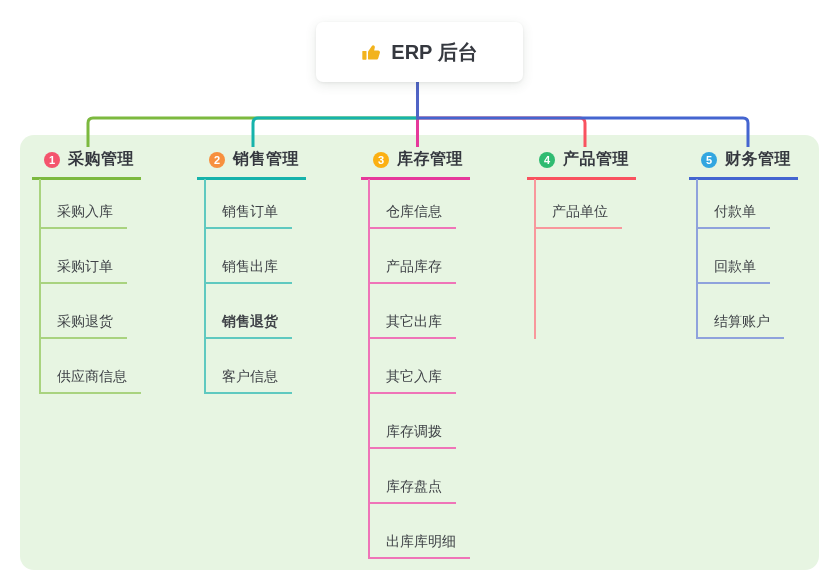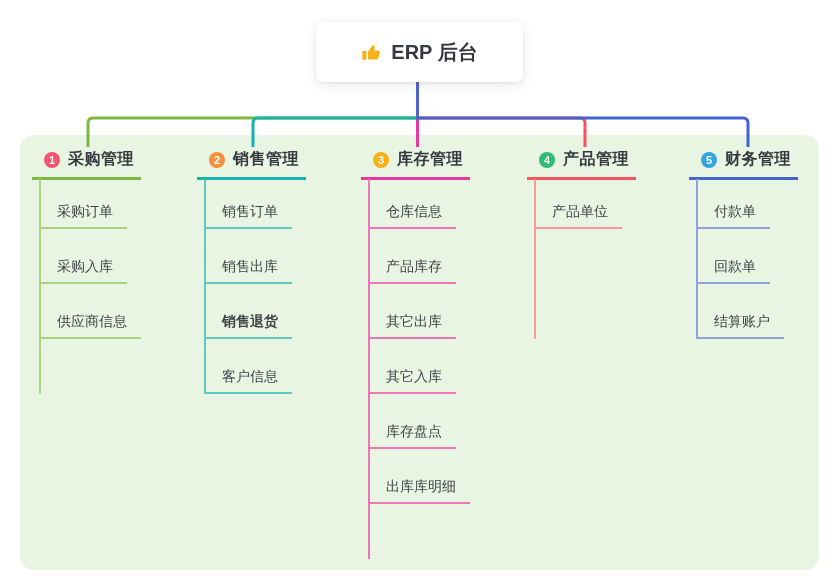--- a/index.html
+++ b/index.html
@@ -64,22 +64,23 @@
     <span>ERP 后台</span>
   </div>
 
   <div id="branches">
       <div class="branch-title" style="left: 32px; border-bottom-color: rgb(124, 185, 63);">
         <span class="badge" style="background: rgb(244, 84, 109);">1</span>
         <span>采购管理</span>
       </div>
       <div class="vline" style="left: 39px; top: 179px; height: 215px; background: rgb(169, 211, 127);"></div>
       <div style="position: absolute; left: 39px; top: 174px;">
+        <div class="child-row" style="border-bottom-color: rgb(169, 211, 127);">采购入库</div>
         <div class="child-row" style="border-bottom-color: rgb(169, 211, 127);">采购订单</div>
-        <div class="child-row" style="border-bottom-color: rgb(169, 211, 127);">采购入库</div>
+        <div class="child-row" style="border-bottom-color: rgb(169, 211, 127);">采购退货</div>
         <div class="child-row" style="border-bottom-color: rgb(169, 211, 127);">供应商信息</div>
       </div>
       <div class="branch-title" style="left: 197px; border-bottom-color: rgb(22, 179, 171);">
         <span class="badge" style="background: rgb(247, 144, 62);">2</span>
         <span>销售管理</span>
       </div>
       <div class="vline" style="left: 204px; top: 179px; height: 215px; background: rgb(95, 201, 192);"></div>
       <div style="position: absolute; left: 204px; top: 174px;">
         <div class="child-row" style="border-bottom-color: rgb(95, 201, 192);">销售订单</div>
         <div class="child-row" style="border-bottom-color: rgb(95, 201, 192);">销售出库</div>
@@ -89,20 +90,21 @@
       <div class="branch-title" style="left: 361px; border-bottom-color: rgb(230, 57, 155);">
         <span class="badge" style="background: rgb(251, 176, 19);">3</span>
         <span>库存管理</span>
       </div>
       <div class="vline" style="left: 368px; top: 179px; height: 380px; background: rgb(239, 116, 184);"></div>
       <div style="position: absolute; left: 368px; top: 174px;">
         <div class="child-row" style="border-bottom-color: rgb(239, 116, 184);">仓库信息</div>
         <div class="child-row" style="border-bottom-color: rgb(239, 116, 184);">产品库存</div>
         <div class="child-row" style="border-bottom-color: rgb(239, 116, 184);">其它出库</div>
         <div class="child-row" style="border-bottom-color: rgb(239, 116, 184);">其它入库</div>
+        <div class="child-row" style="border-bottom-color: rgb(239, 116, 184);">库存调拨</div>
         <div class="child-row" style="border-bottom-color: rgb(239, 116, 184);">库存盘点</div>
         <div class="child-row" style="border-bottom-color: rgb(239, 116, 184);">出库库明细</div>
       </div>
       <div class="branch-title" style="left: 527px; border-bottom-color: rgb(249, 82, 95);">
         <span class="badge" style="background: rgb(47, 187, 113);">4</span>
         <span>产品管理</span>
       </div>
       <div class="vline" style="left: 534px; top: 179px; height: 160px; background: rgb(248, 151, 156);"></div>
       <div style="position: absolute; left: 534px; top: 174px;">
         <div class="child-row" style="border-bottom-color: rgb(248, 151, 156);">产品单位</div>

